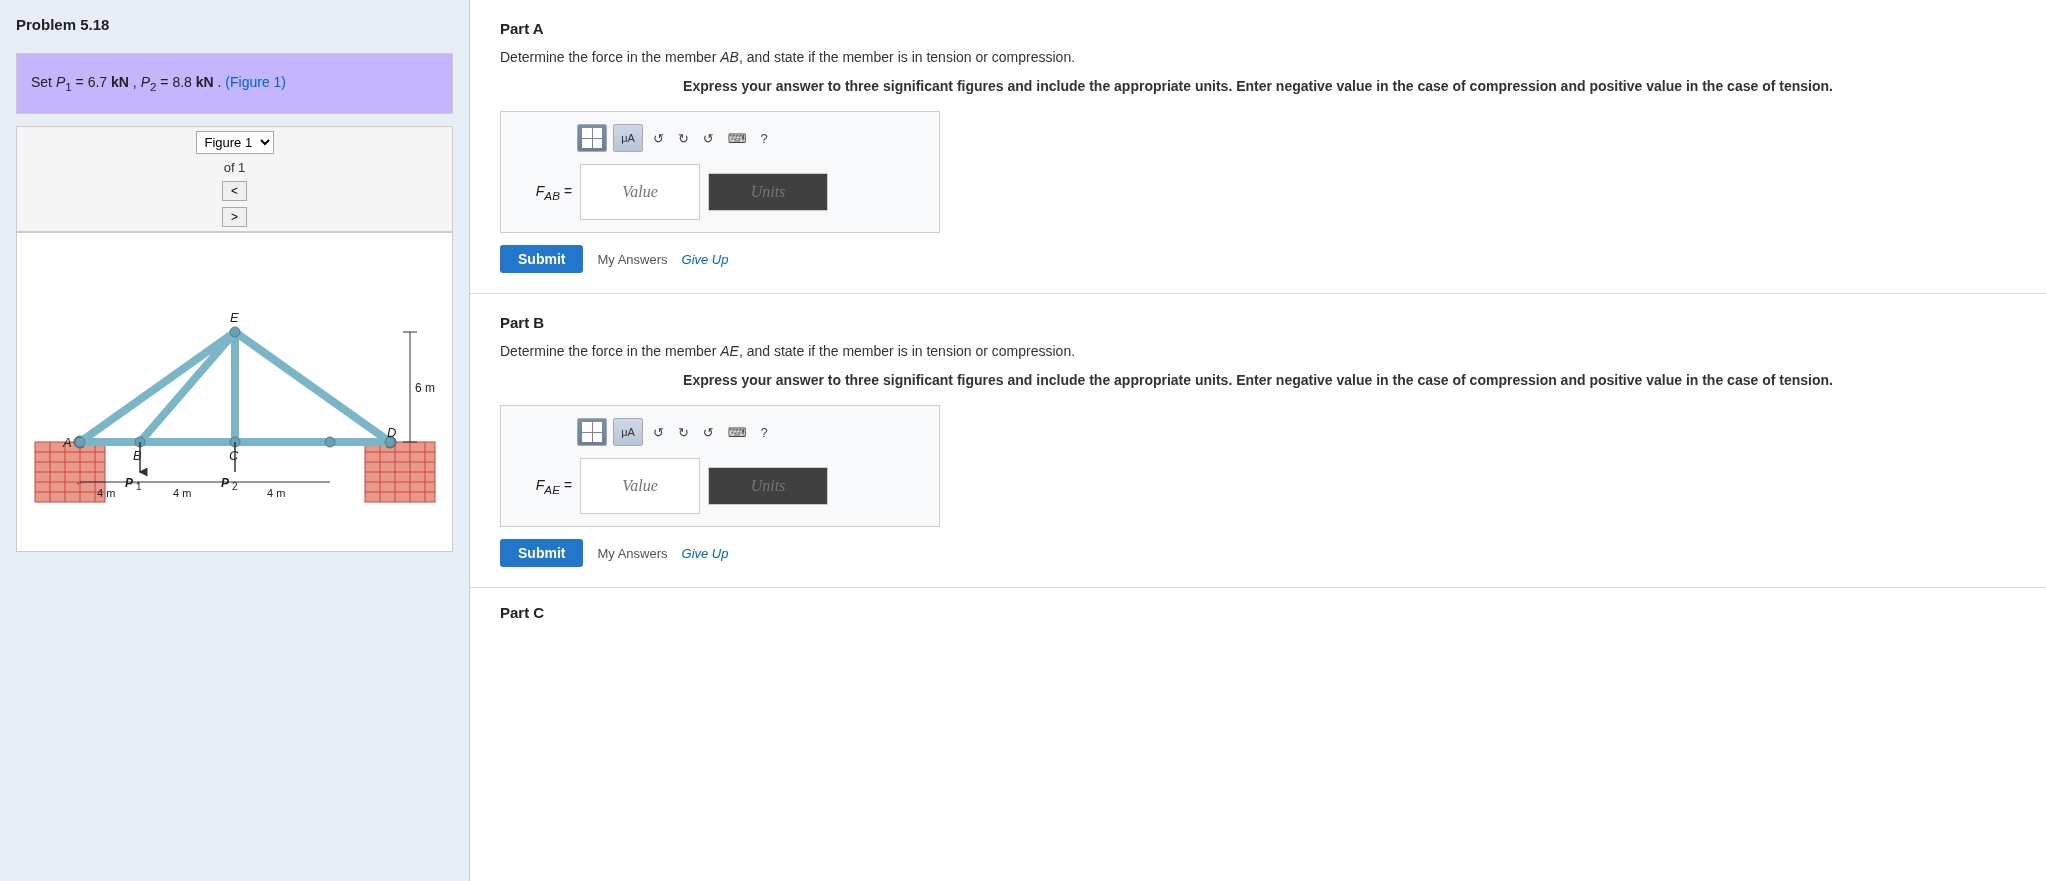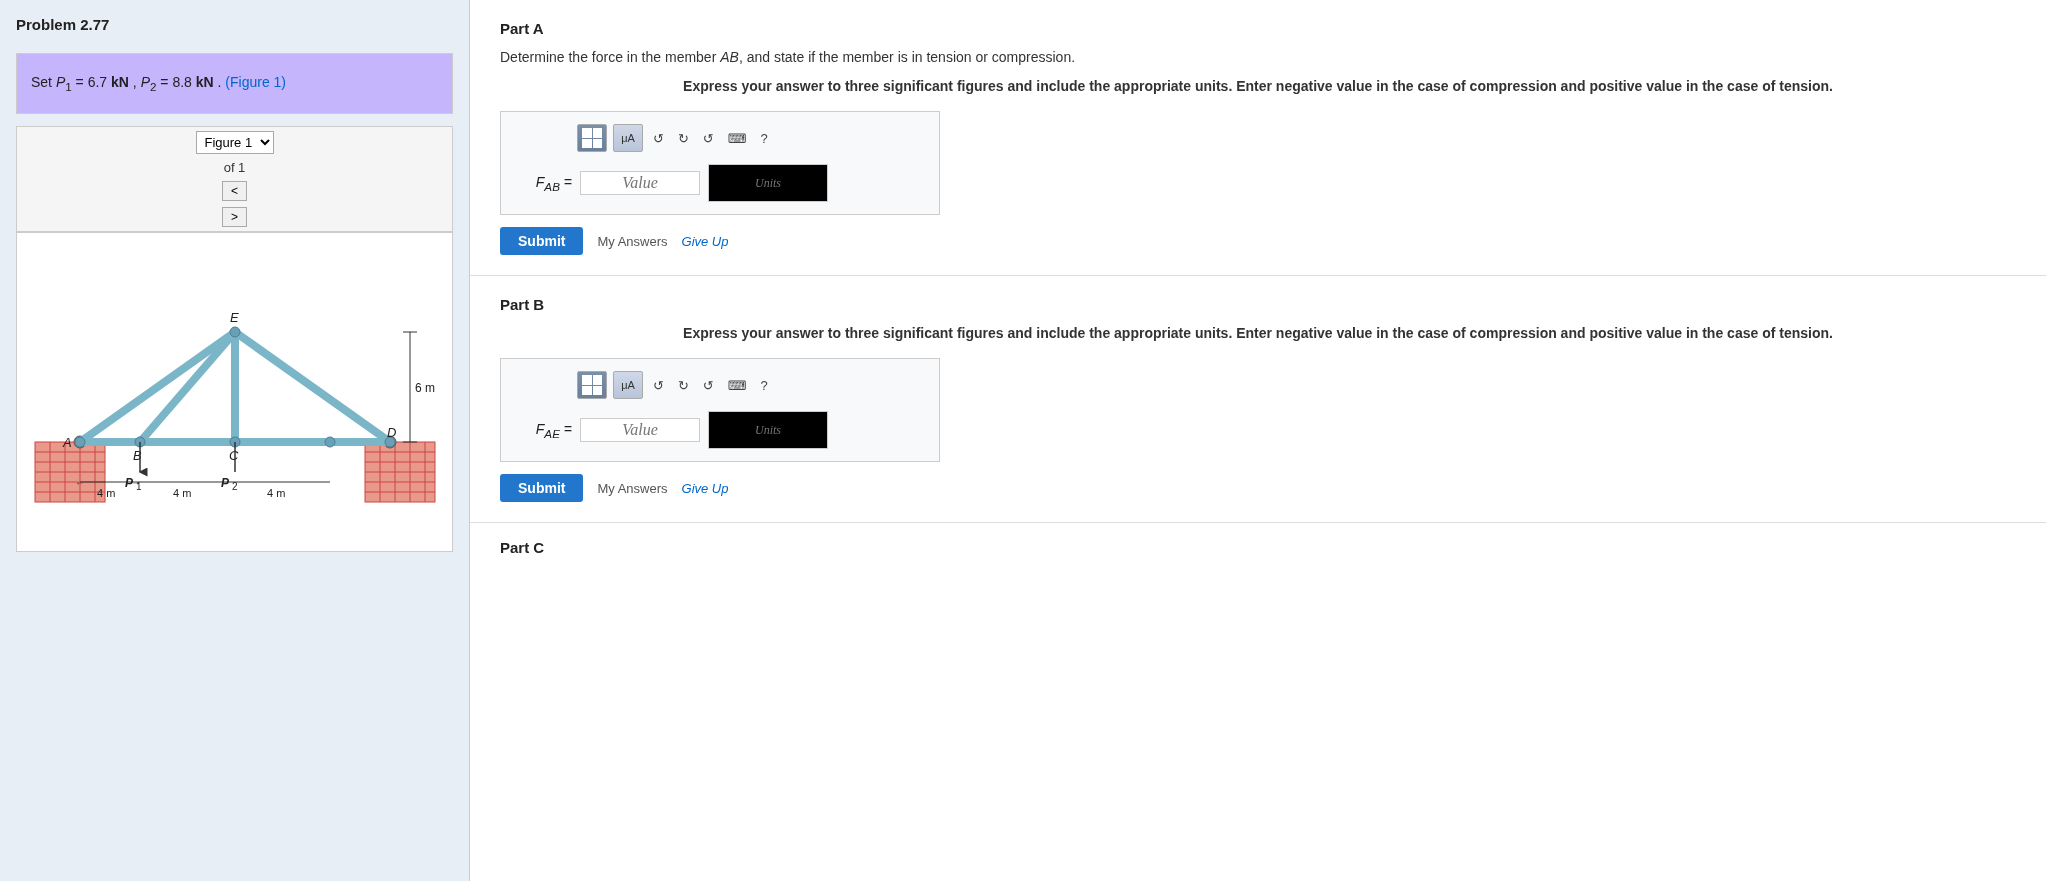--- a/index.html
+++ b/index.html
@@ -184,37 +184,37 @@
     .equation-label {
       font-size: 14px;
       font-style: italic;
       color: #222;
       min-width: 55px;
       text-align: right;
     }
 
     .value-input {
       width: 120px;
-      height: 24px;
+      height: 56px;
       border: 1px solid #ccc;
       background: #fff;
       text-align: center;
       font-size: 16px;
       font-style: italic;
       color: #aaa;
       font-family: Georgia, serif;
     }
 
     .units-input {
       width: 120px;
       height: 38px;
       border: 1px solid #ccc;
-      background: #000000;
+      background: #404040;
       text-align: center;
-      font-size: 12px;
+      font-size: 16px;
       font-style: italic;
       color: #aaa;
       font-family: Georgia, serif;
     }
 
     .submit-row {
       display: flex;
       align-items: center;
       gap: 14px;
       margin-top: 2px;
@@ -271,21 +271,21 @@
 
     .mu-text {
       font-size: 11px;
       font-family: Arial, sans-serif;
     }
   </style>
 </head>
 <body>
 
 <div class="left-panel">
-  <div class="problem-title">Problem 2.77</div>
+  <div class="problem-title">Problem 5.18</div>
 
   <div class="problem-info-box">
     <span>
       Set <i>P</i><sub>1</sub> = 6.7 <b>kN</b> , <i>P</i><sub>2</sub> = 8.8 <b>kN</b> .
     </span>
     <a class="figure-link">(Figure 1)</a>
   </div>
 
   <div>
     <div class="figure-controls">
@@ -427,20 +427,23 @@
 
     <div class="submit-row">
       <button class="submit-btn">Submit</button>
       <span class="my-answers">My Answers</span>
       <a class="give-up-link">Give Up</a>
     </div>
   </div>
 
   <div class="part-section">
     <div class="part-title">Part B</div>
+    <p class="part-description">
+      Determine the force in the member <i>AE</i>, and state if the member is in tension or compression.
+    </p>
     <p class="part-instructions">
       Express your answer to three significant figures and include the appropriate units. Enter negative value in the case of compression and positive value in the case of tension.
     </p>
 
     <div class="answer-box">
       <div class="toolbar">
         <button class="toolbar-btn active">
           <div class="toolbar-btn-grid">
             <div></div>
               <div></div>

